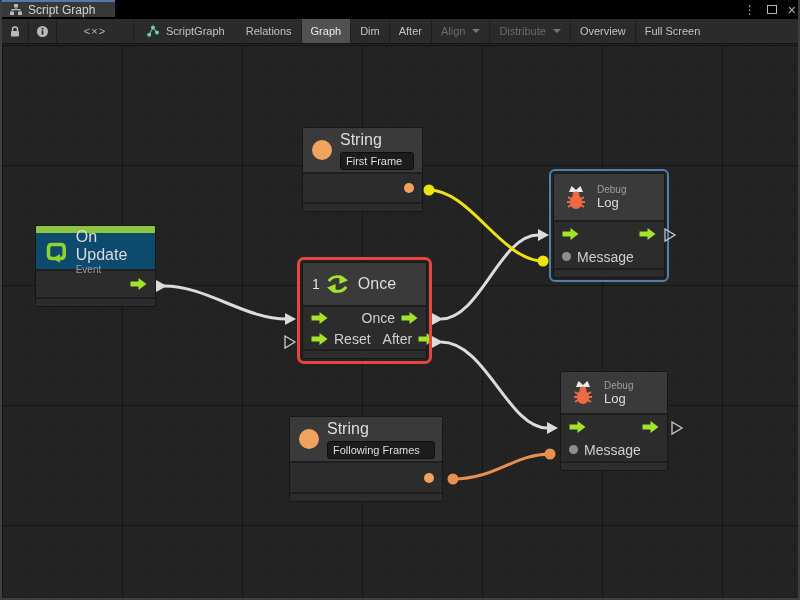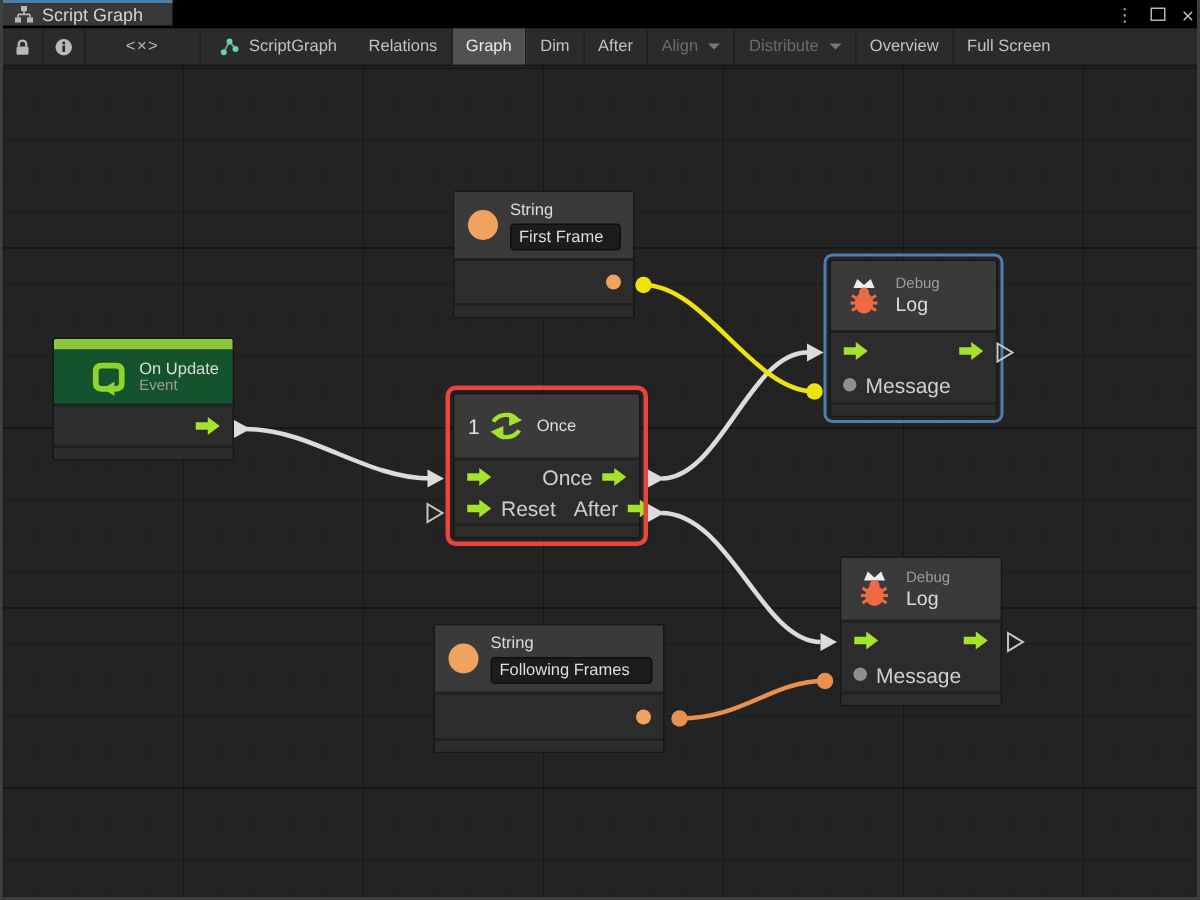--- a/index.html
+++ b/index.html
@@ -41,21 +41,21 @@
   .wires{position:absolute;left:0;top:0;width:796px;height:553px;pointer-events:none;z-index:3;}
   
   .node{position:absolute;background:#2c2c2c;border:1px solid #171717;border-radius:2px;z-index:2;}
   .sel-red{outline:3px solid #e5473c;outline-offset:2px;}
   .sel-blue{outline:2px solid #4e7fae;outline-offset:2px;}
   .n-header{background:#3a3a3a;display:flex;align-items:center;gap:8px;padding:0 9px;
             border-bottom:2px solid #1f1f1f;box-sizing:border-box;}
   .n-row{display:flex;align-items:center;gap:6px;padding:0 8px;border-bottom:2px solid #1f1f1f;
          box-sizing:border-box;color:#cfcfcf;font-size:14px;}
   .n-footer{height:7px;background:#2c2c2c;}
-  .n-title{color:#dcdcdc;font-size:11px;}
+  .n-title{color:#dcdcdc;font-size:16px;}
   .n-sub{color:#9d9d9d;font-size:10px;}
   .greenbar{height:7px;background:#8cc63f;border-radius:1px 1px 0 0;}
   .circle-orange{width:20px;height:20px;border-radius:50%;background:#f0a35e;flex:none;}
   .dot{width:10px;height:10px;border-radius:50%;flex:none;}
   .dot.orange{background:#f0a35e;}
   .dot.gray{background:#8f8f8f;width:9px;height:9px;}
   .str-input{background:#1c1c1c;border:1px solid #0e0e0e;border-radius:3px;color:#dedede;
              font-size:11px;font-family:"Liberation Sans",sans-serif;padding:2px 5px;margin-top:3px;}
   .hcol{display:flex;flex-direction:column;justify-content:center;}
   .badge{color:#e3e3e3;font-size:14px;}
@@ -185,21 +185,21 @@
         </div>
       </div>
       <div class="n-row" style="height:30px;justify-content:flex-end;">
         <span class="dot orange"></span>
       </div>
       <div class="n-footer"></div>
     </div>
 
     <div class="node" style="left:33px;top:180px;width:119px;">
       <div class="greenbar"></div>
-      <div class="n-header" style="height:38px;background:#14532d;justify-content:flex-end;">
+      <div class="n-header" style="height:38px;background:#0c4a6e;justify-content:flex-end;">
         <svg width="25" height="25" viewBox="0 0 26 26">
           <path d="M13,21 H8 Q4,21 4,17 V9 Q4,5 8,5 H18 Q22,5 22,9 V17 Q22,21 18,21 H16" stroke="#8fd32f" stroke-width="4" fill="none"></path>
           <polygon points="17,16 17,26 9,21" fill="#8fd32f"></polygon>
         </svg>
         <div class="hcol">
           <span class="n-title">On Update</span>
           <span class="n-sub">Event</span>
         </div>
       </div>
       <div class="n-row" style="height:28px;justify-content:flex-end;">

